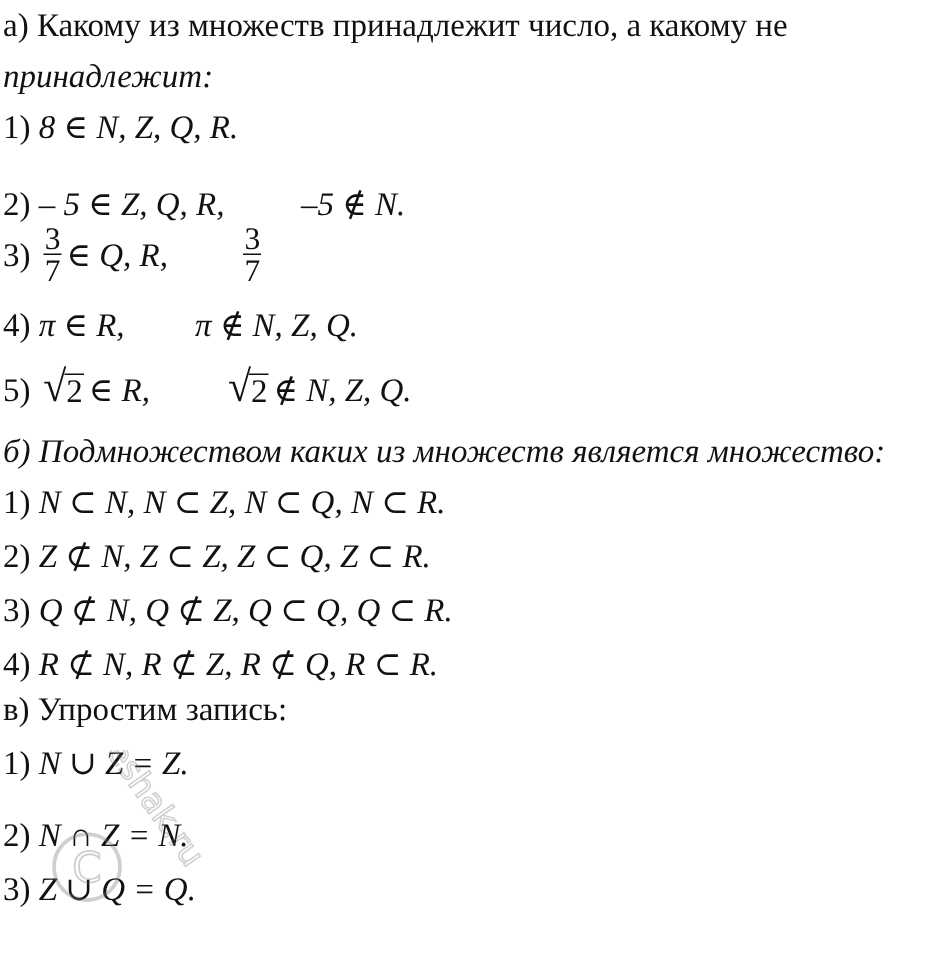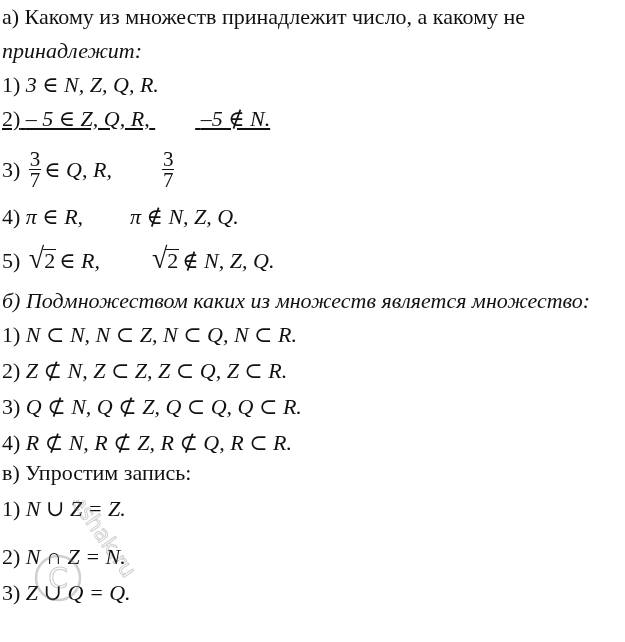--- a/index.html
+++ b/index.html
@@ -31,24 +31,24 @@
   }
 </style>
 </head>
 <body>
 
 <div class="line" style="top:4px;">а) Какому из множеств принадлежит число, а какому не</div>
 <div class="line" style="top:38px;font-style:italic;">принадлежит:</div>
 
 <div class="line" style="top:72px;">
   <span>1)</span>
-  <span class="m">3 ∈ N, Z, Q, R.</span>
+  <span class="m">8 ∈ N, Z, Q, R.</span>
 </div>
 
-<div class="line" style="top:106px;text-decoration:underline;">
+<div class="line" style="top:123px;">
   <span>2)</span>
   <span class="m">– 5 ∈ Z, Q, R,</span>
   <span class="gap" style="width:40px;"></span>
   <span class="m">–5 ∉ N.</span>
 </div>
 
 <div class="line" style="top:150px; line-height:40px;">
   <span>3)</span>
   <span class="frac">
     <span class="num">3</span>

